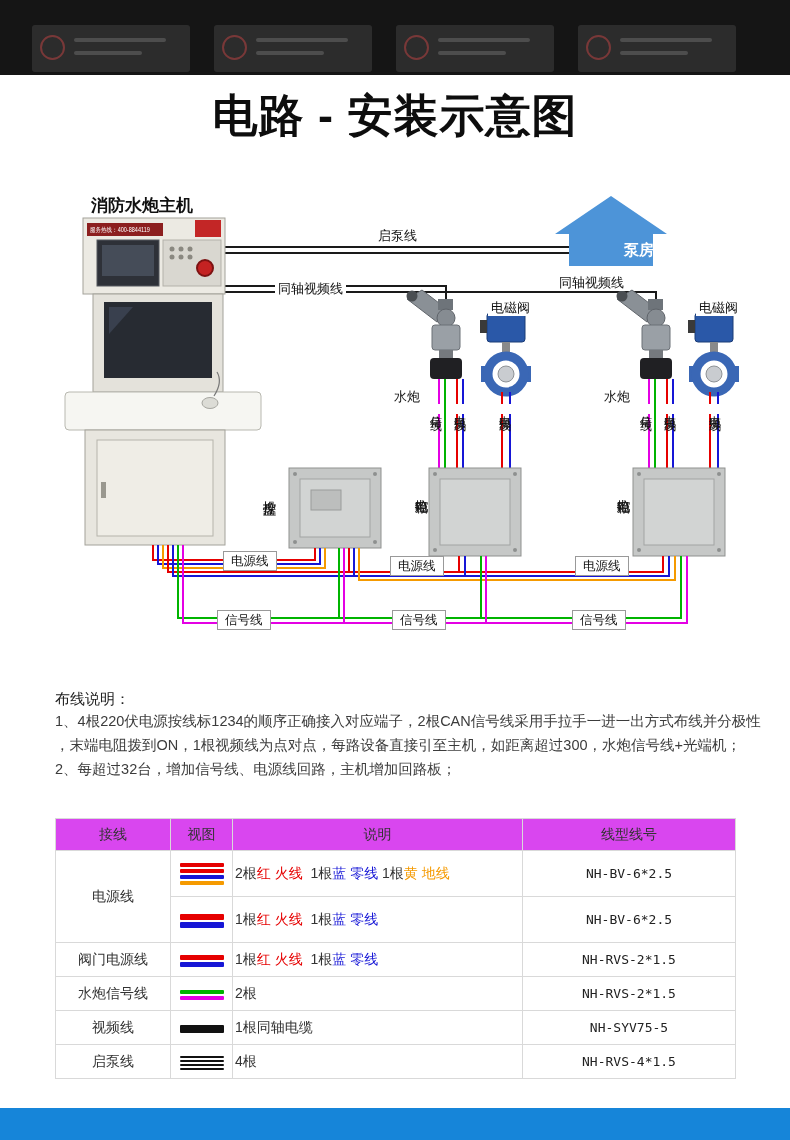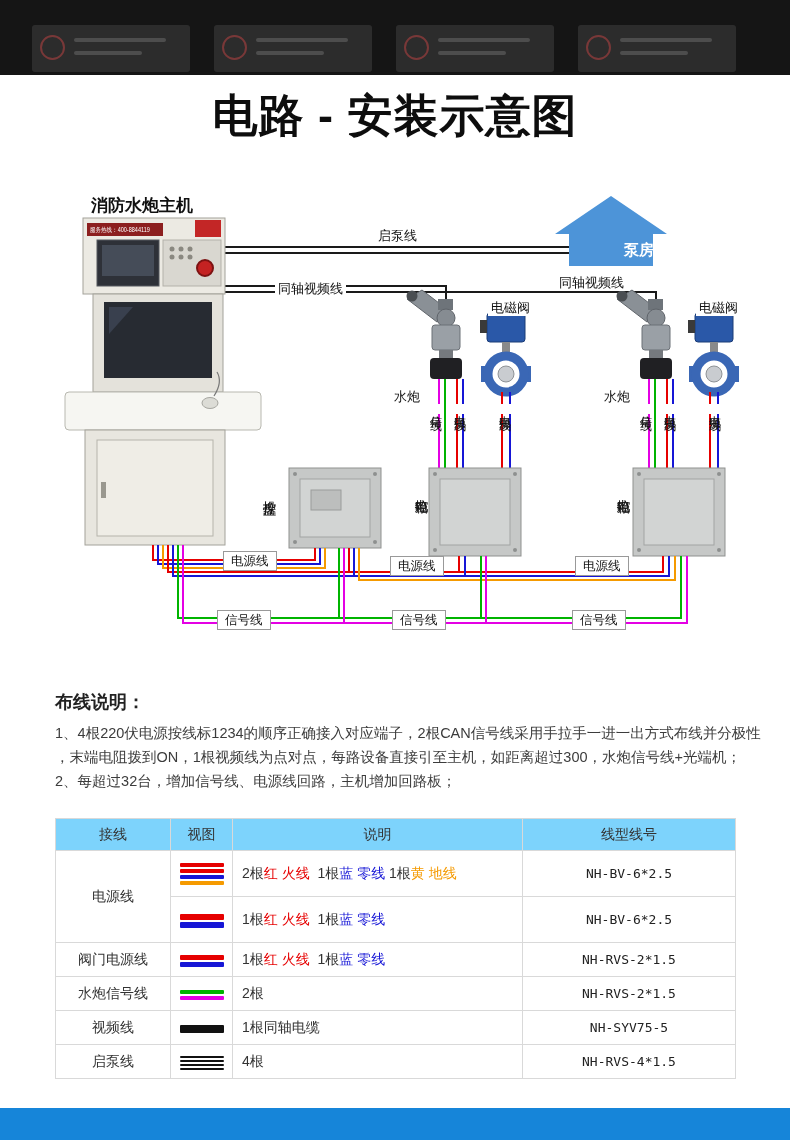--- a/index.html
+++ b/index.html
@@ -23,32 +23,32 @@
   .host-label { position:absolute; font-size:17px; font-weight:bold; color:#111; }
   .banner-text { position:absolute; font-size:6.5px; color:#fff; width:74px; white-space:nowrap; overflow:hidden; transform:scaleX(0.85); transform-origin:0 50%; }
   .pump-room { position:absolute; width:84px; text-align:center; color:#fff; font-weight:bold; font-size:15px; }
   .dlabel { position:absolute; font-size:13px; color:#111; background:#fff; padding:0 3px; line-height:16px; white-space:nowrap; }
   .vlabel { position:absolute; writing-mode:vertical-rl; text-orientation:upright; font-size:12px; line-height:15px; letter-spacing:2px; color:#111; background:#fff; padding:2px 1px; }
   .vbox { font-size:13.5px; background:transparent; letter-spacing:1px; }
   .tag { position:absolute; font-size:12.5px; color:#111; background:#fff; border:1px solid #999; padding:1px 7px; line-height:16px; white-space:nowrap; }
 
   
   .notes { position:absolute; left:55px; top:690px; width:694px; }
-  .notes-heading { font-size:18px; font-weight:bold; color:#222; margin-bottom:7px; }
+  .notes-heading { font-size:15px; font-weight:normal; color:#222; margin-bottom:0; }
   .notes-line { font-size:14.5px; line-height:24px; color:#3c3c3c; white-space:nowrap; }
 
   
   .wire-table { position:absolute; left:55px; top:818px; width:680px; border-collapse:collapse; table-layout:fixed; font-size:14px; color:#333; background:#fff; }
   .wire-table th, .wire-table td { border:1px solid #d9d9d9; }
-  .wire-table th { background:#7dd3fc; height:32px; font-weight:normal; font-size:14px; color:#333; }
+  .wire-table th { background:#d946ef; height:32px; font-weight:normal; font-size:14px; color:#333; }
   .cell-name { text-align:center; font-size:14px; color:#333; }
   .cell-view { text-align:center; vertical-align:middle; }
   .stripe-icon { display:inline-flex; flex-direction:column; width:44px; gap:2px; vertical-align:middle; }
   .stripe { width:100%; border-radius:1px; }
-  .cell-desc { padding-left:9px; }
+  .cell-desc { padding-left:2px; }
   .cell-desc span { white-space:pre-wrap; }
   .cell-code { text-align:center; font-family:"DejaVu Sans Mono", monospace; font-size:13px; color:#222; }
 
   .footer { position:absolute; left:0; top:1108px; width:790px; height:32px; background:#1685d9; }
 </style>
 </head>
 <body>
 
 <div class="page">
 

